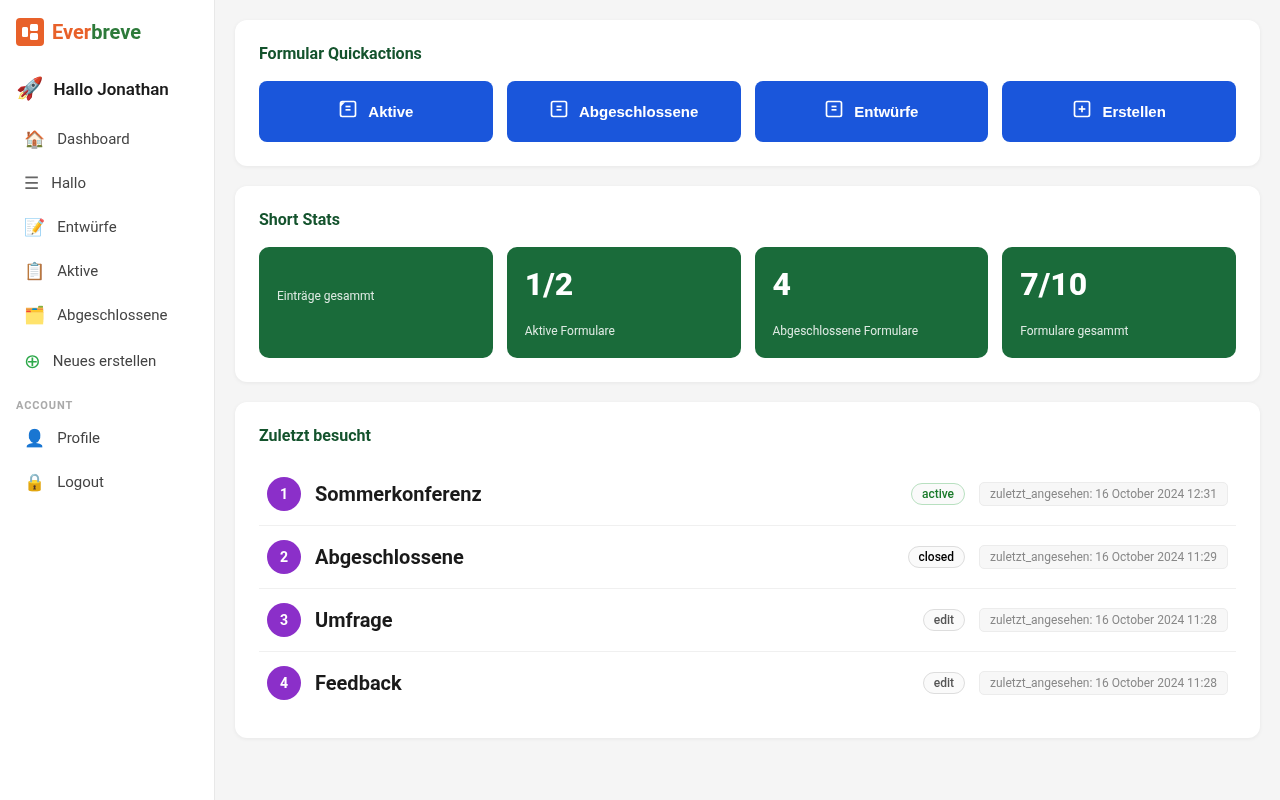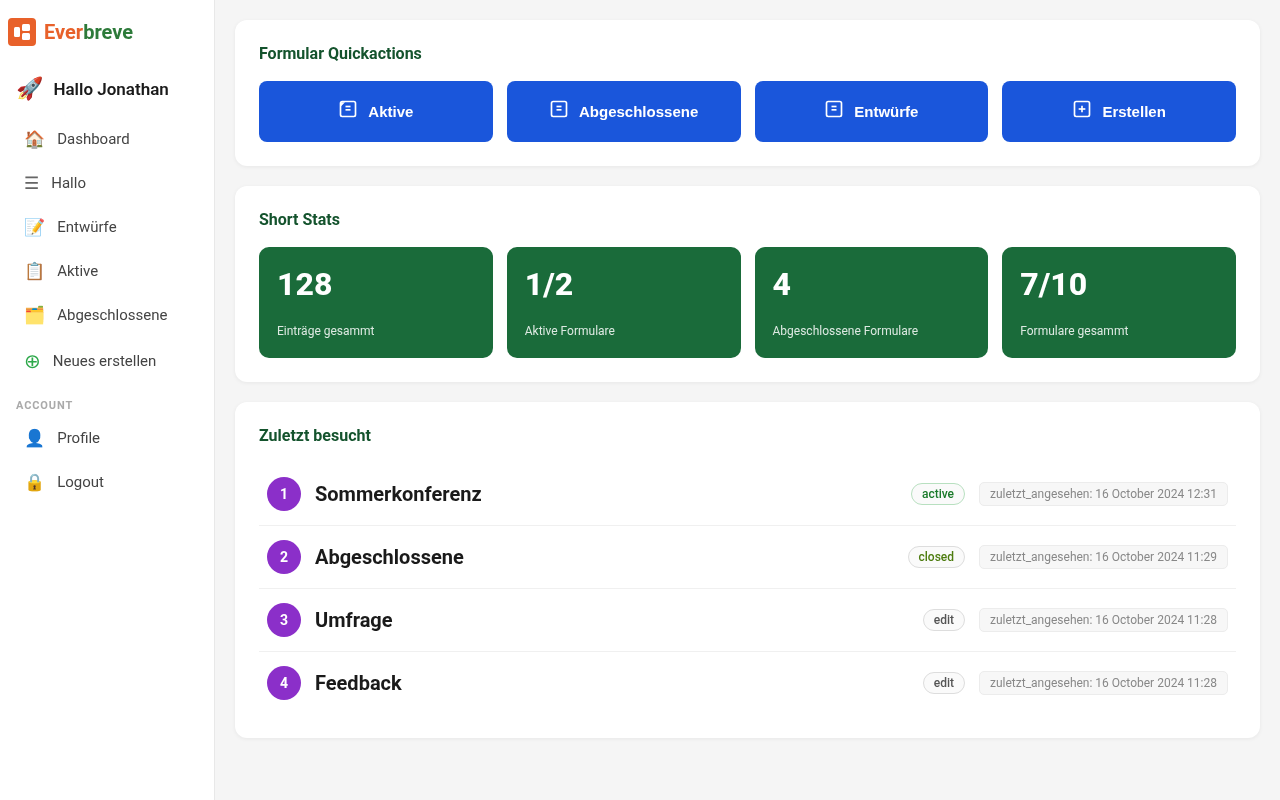--- a/index.html
+++ b/index.html
@@ -11,21 +11,21 @@
       background: #fff;
       border-right: 1px solid #e8e8e8;
       display: flex;
       flex-direction: column;
       padding: 0;
       flex-shrink: 0;
       height: 100vh;
       overflow-y: auto;
     }
     .logo-area {
-      padding: 18px 16px 20px 8px;
+      padding: 18px 16px 20px 16px;
       display: flex;
       align-items: center;
       gap: 8px;
     }
     .logo-icon {
       width: 28px;
       height: 28px;
       background: #e8612a;
       border-radius: 4px;
       display: flex;
@@ -173,21 +173,21 @@
     .status-badge {
       padding: 3px 10px;
       border-radius: 11px;
       font-size: 12px;
       font-weight: 500;
       border: 1px solid #ddd;
       color: #555;
       background: #fafafa;
     }
     .status-badge.active { color: #1a7a2a; border-color: #b8e0c0; }
-    .status-badge.closed { color: #4d7c0f; border-color: #ddd; }
+    .status-badge.closed { color: #000000; border-color: #ddd; }
     .status-badge.edit { color: #555; border-color: #ddd; }
     .visited-time {
       font-size: 12px;
       color: #888;
       background: #f7f7f7;
       border: 1px solid #ececec;
       border-radius: 5px;
       padding: 4px 10px;
       white-space: nowrap;
     }
@@ -299,21 +299,20 @@
         </span>
         <span>Erstellen</span>
       </button>
     </div>
   </div>
 
   <div class="card">
     <div class="card-title">Short Stats</div>
     <div class="stats-grid">
       <div class="stat-card">
-        <div class="stat-number">128</div>
         <div class="stat-label">Einträge gesammt</div>
       </div>
       <div class="stat-card">
         <div class="stat-number">1/2</div>
         <div class="stat-label">Aktive Formulare</div>
       </div>
       <div class="stat-card">
         <div class="stat-number">4</div>
         <div class="stat-label">Abgeschlossene Formulare</div>
       </div>

